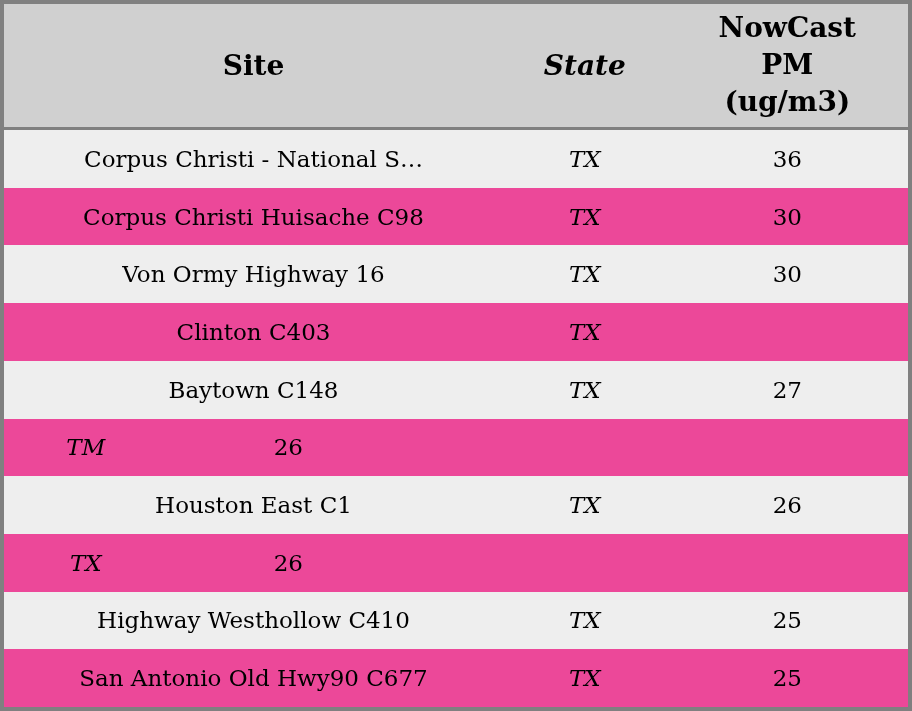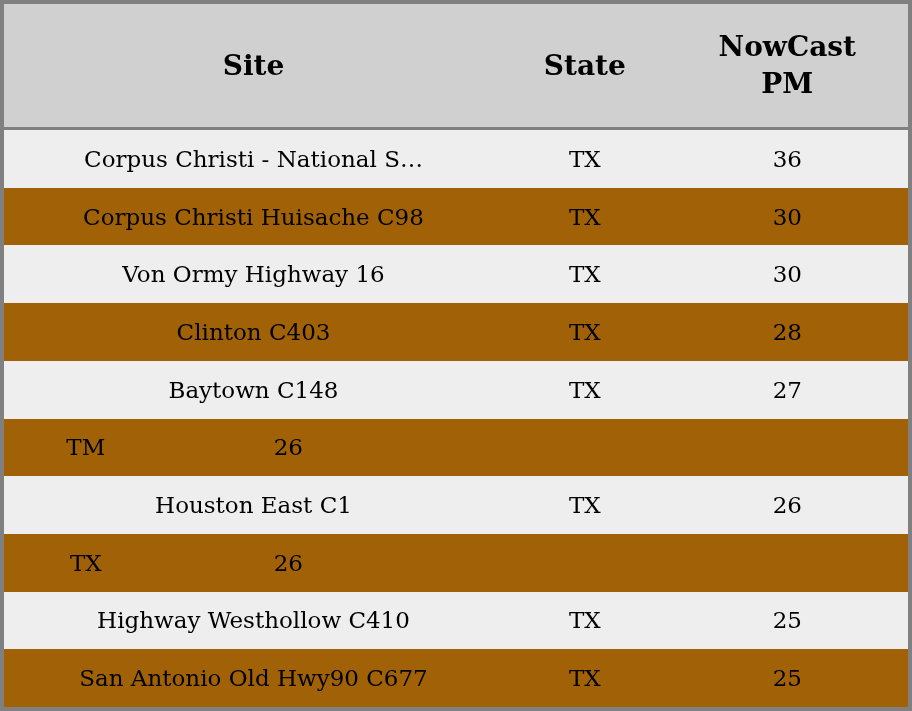--- a/index.html
+++ b/index.html
@@ -32,47 +32,48 @@
     flex: 1 1 auto;
     display: flex;
     flex-direction: column;
   }
 
   .row {
     flex: 1 1 auto;
     display: flex;
     align-items: center;
     font-size: 23px;
-    background: #a16207;
+    background: #ec4899;
   }
   .row:nth-child(odd) { background: #eeeeee; }
 
   .cell {
     text-align: center;
     padding: 0 6px;
     overflow: hidden;
     white-space: nowrap;
   }
   .col-site  { width: 55.2%; }
-  .col-state { width: 18.1%; }
+  .col-state { width: 18.1%; font-style: italic; }
   .col-pm    { width: 26.7%; }
 
   .th-pm .hline { display: block; line-height: 1.32; }
 </style>
 </head>
 <body>
 
 <div class="frame">
 
   <div class="thead">
     <div class="cell col-site">Site</div>
     <div class="cell col-state">State</div>
     <div class="cell col-pm th-pm">
       <span class="hline">NowCast</span>
       <span class="hline">PM</span>
+      <span class="hline">(ug/m3)</span>
     </div>
   </div>
 
   <div class="tbody" id="tbody">
       <div class="row">
         <div class="cell col-site">Corpus Christi - National S…</div>
         <div class="cell col-state">TX</div>
         <div class="cell col-pm">36</div>
       </div>
       <div class="row">
@@ -81,21 +82,20 @@
         <div class="cell col-pm">30</div>
       </div>
       <div class="row">
         <div class="cell col-site">Von Ormy Highway 16</div>
         <div class="cell col-state">TX</div>
         <div class="cell col-pm">30</div>
       </div>
       <div class="row">
         <div class="cell col-site">Clinton C403</div>
         <div class="cell col-state">TX</div>
-        <div class="cell col-pm">28</div>
       </div>
       <div class="row">
         <div class="cell col-site">Baytown C148</div>
         <div class="cell col-state">TX</div>
         <div class="cell col-pm">27</div>
       </div>
       <div class="row">
         <div class="cell col-state">TM</div>
         <div class="cell col-pm">26</div>
       </div>

